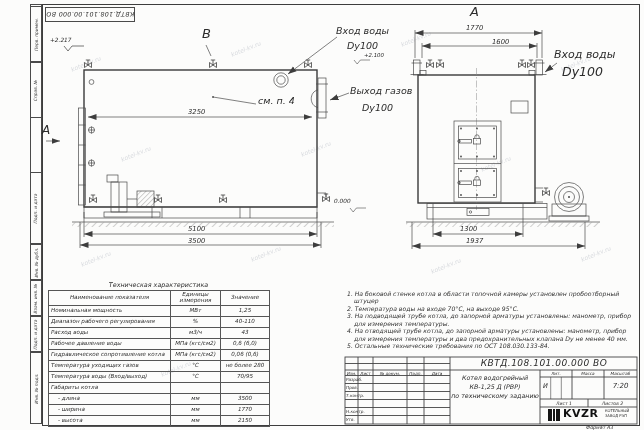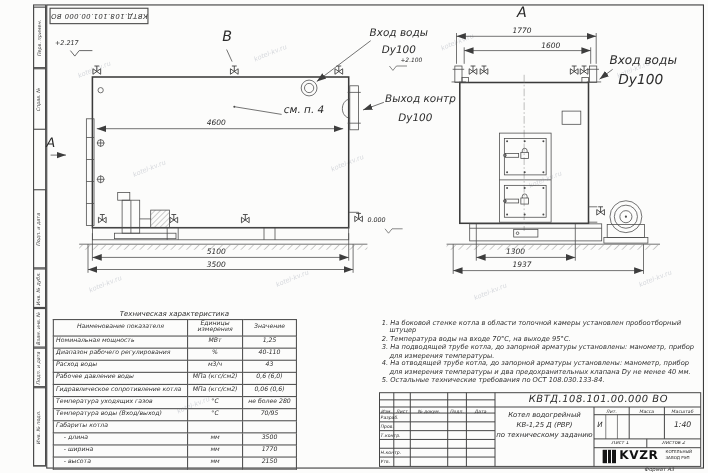--- a/index.html
+++ b/index.html
@@ -302,24 +302,24 @@
       <line x1="561.3" y1="377" x2="561.3" y2="399" stroke-width="0.6"></line>
     </g>
   </svg>
 
   <div class="lab" style="left:202px;top:26px;font-size:13px">B</div>
   <div class="lab" style="left:42px;top:123px;font-size:12px">A</div>
   <div class="lab" style="left:50px;top:37px;font-size:5.8px">+2.217</div>
   <div class="lab" style="left:336px;top:25px;font-size:9.5px">Вход воды</div>
   <div class="lab" style="left:347px;top:40px;font-size:9.5px">Dy100</div>
   <div class="lab" style="left:364px;top:52px;font-size:5.4px">+2.100</div>
-  <div class="lab" style="left:350px;top:85px;font-size:9.5px">Выход контр</div>
+  <div class="lab" style="left:350px;top:85px;font-size:9.5px">Выход газов</div>
   <div class="lab" style="left:362px;top:102px;font-size:9.5px">Dy100</div>
   <div class="lab" style="left:258px;top:95px;font-size:9.5px">см. п. 4</div>
-  <div class="lab" style="left:188px;top:107.5px;font-size:6.8px">4600</div>
+  <div class="lab" style="left:188px;top:107.5px;font-size:6.8px">3250</div>
   <div class="lab" style="left:188px;top:225px;font-size:6.8px">5100</div>
   <div class="lab" style="left:188px;top:236.5px;font-size:6.8px">3500</div>
   <div class="lab" style="left:470px;top:4px;font-size:13px">A</div>
   <div class="lab" style="left:466px;top:24px;font-size:6.8px">1770</div>
   <div class="lab" style="left:492px;top:37.5px;font-size:6.8px">1600</div>
   <div class="lab" style="left:554px;top:48px;font-size:11px">Вход воды</div>
   <div class="lab" style="left:562px;top:64px;font-size:12.5px">Dy100</div>
   <div class="lab" style="left:334px;top:198px;font-size:5.8px">0.000</div>
   <div class="lab" style="left:460px;top:225px;font-size:6.8px">1300</div>
   <div class="lab" style="left:466px;top:237px;font-size:6.8px">1937</div>
@@ -416,21 +416,21 @@
   <div class="tb-t" style="left:346px;top:392.5px;font-size:4.2px">Т.контр.</div>
   <div class="tb-t" style="left:346px;top:408.5px;font-size:4.2px">Н.контр.</div>
   <div class="tb-t" style="left:346px;top:416.5px;font-size:4.2px">Утв.</div>
   <div class="tb-t ctr" style="left:450px;top:374px;width:90px;font-size:6.3px">Котел водогрейный</div>
   <div class="tb-t ctr" style="left:450px;top:383px;width:90px;font-size:6.3px">КВ-1,25 Д (РВР)</div>
   <div class="tb-t ctr" style="left:450px;top:392px;width:90px;font-size:6.3px">по техническому заданию</div>
   <div class="tb-t ctr" style="left:540px;top:371px;width:32px;font-size:4.2px">Лит.</div>
   <div class="tb-t ctr" style="left:572px;top:371px;width:32px;font-size:4.2px">Масса</div>
   <div class="tb-t ctr" style="left:604px;top:371px;width:33px;font-size:4.2px">Масштаб</div>
   <div class="tb-t ctr" style="left:540px;top:382px;width:11px;font-size:6.5px">И</div>
-  <div class="tb-t ctr" style="left:604px;top:382px;width:33px;font-size:7px">1:40</div>
+  <div class="tb-t ctr" style="left:604px;top:382px;width:33px;font-size:7px">7:20</div>
   <div class="tb-t ctr" style="left:540px;top:400.5px;width:48px;font-size:4.6px">Лист 1</div>
   <div class="tb-t ctr" style="left:588px;top:400.5px;width:49px;font-size:4.6px">Листов 2</div>
   <div class="logo-badge"></div>
   <div class="logo-word">KVZR</div>
   <div class="logo-sub">
     <div>КОТЕЛЬНЫЙ</div>
     <div>ЗАВОД РЭП</div>
   </div>
   <div class="tb-t" style="left:586px;top:424.5px;font-size:4.8px">Формат А3</div>
 

